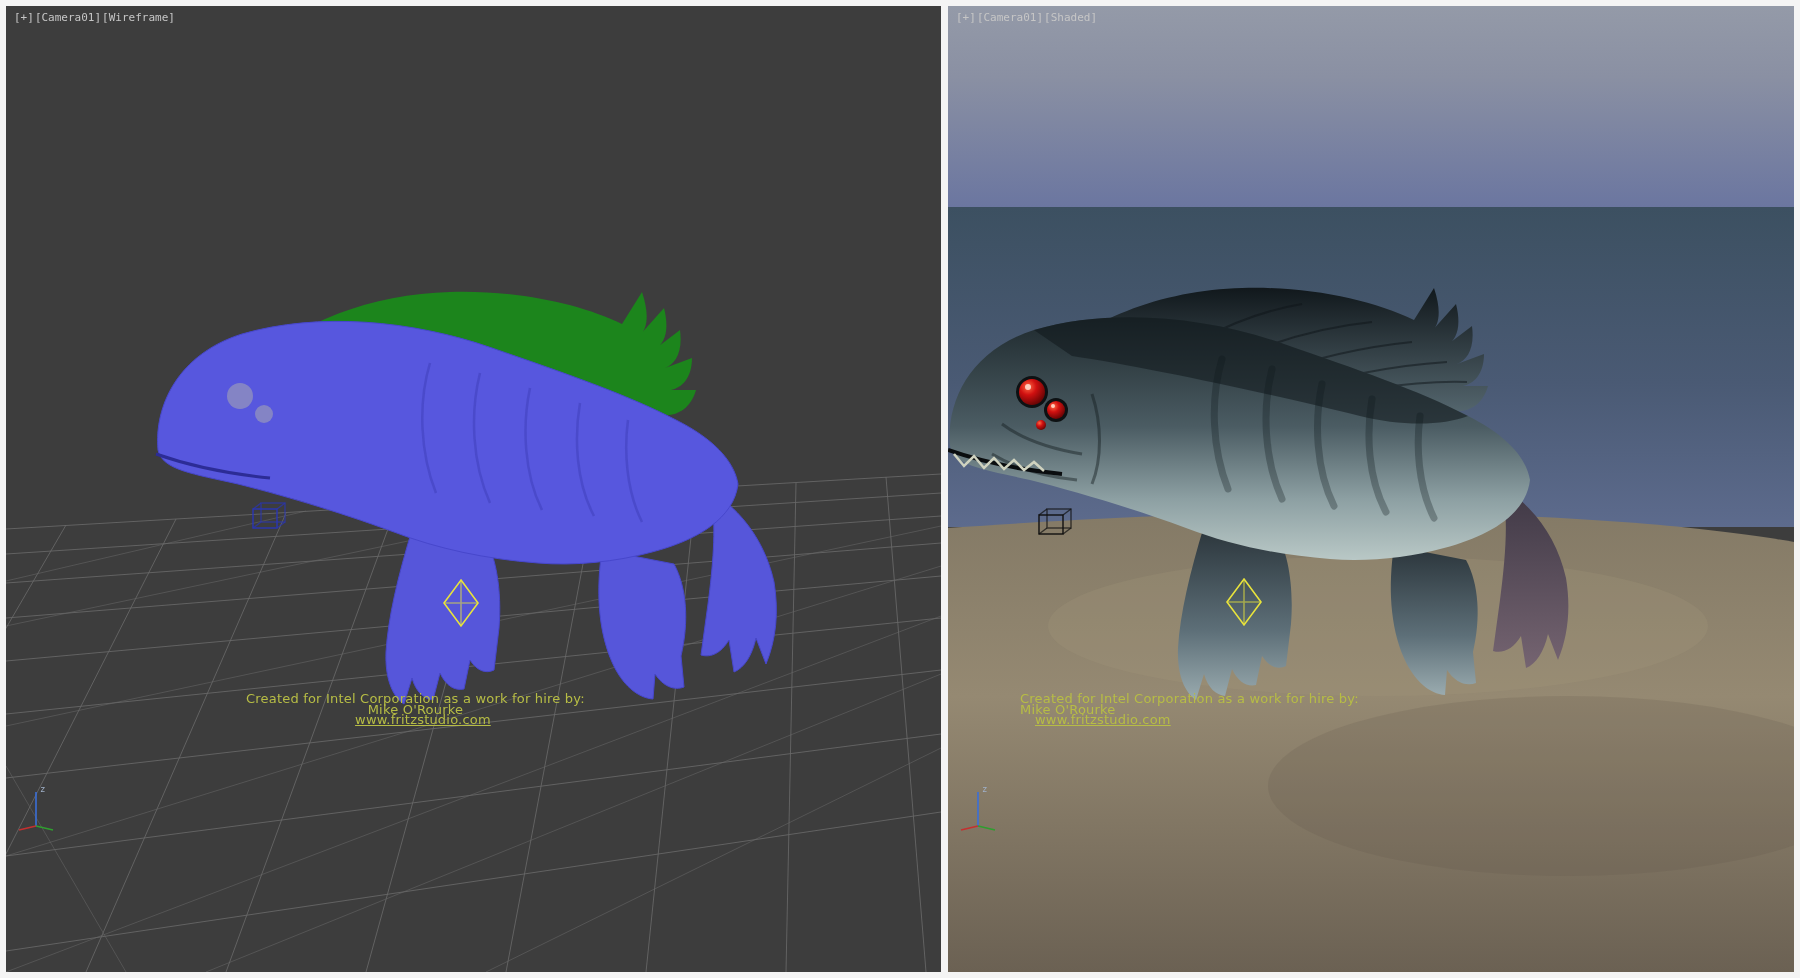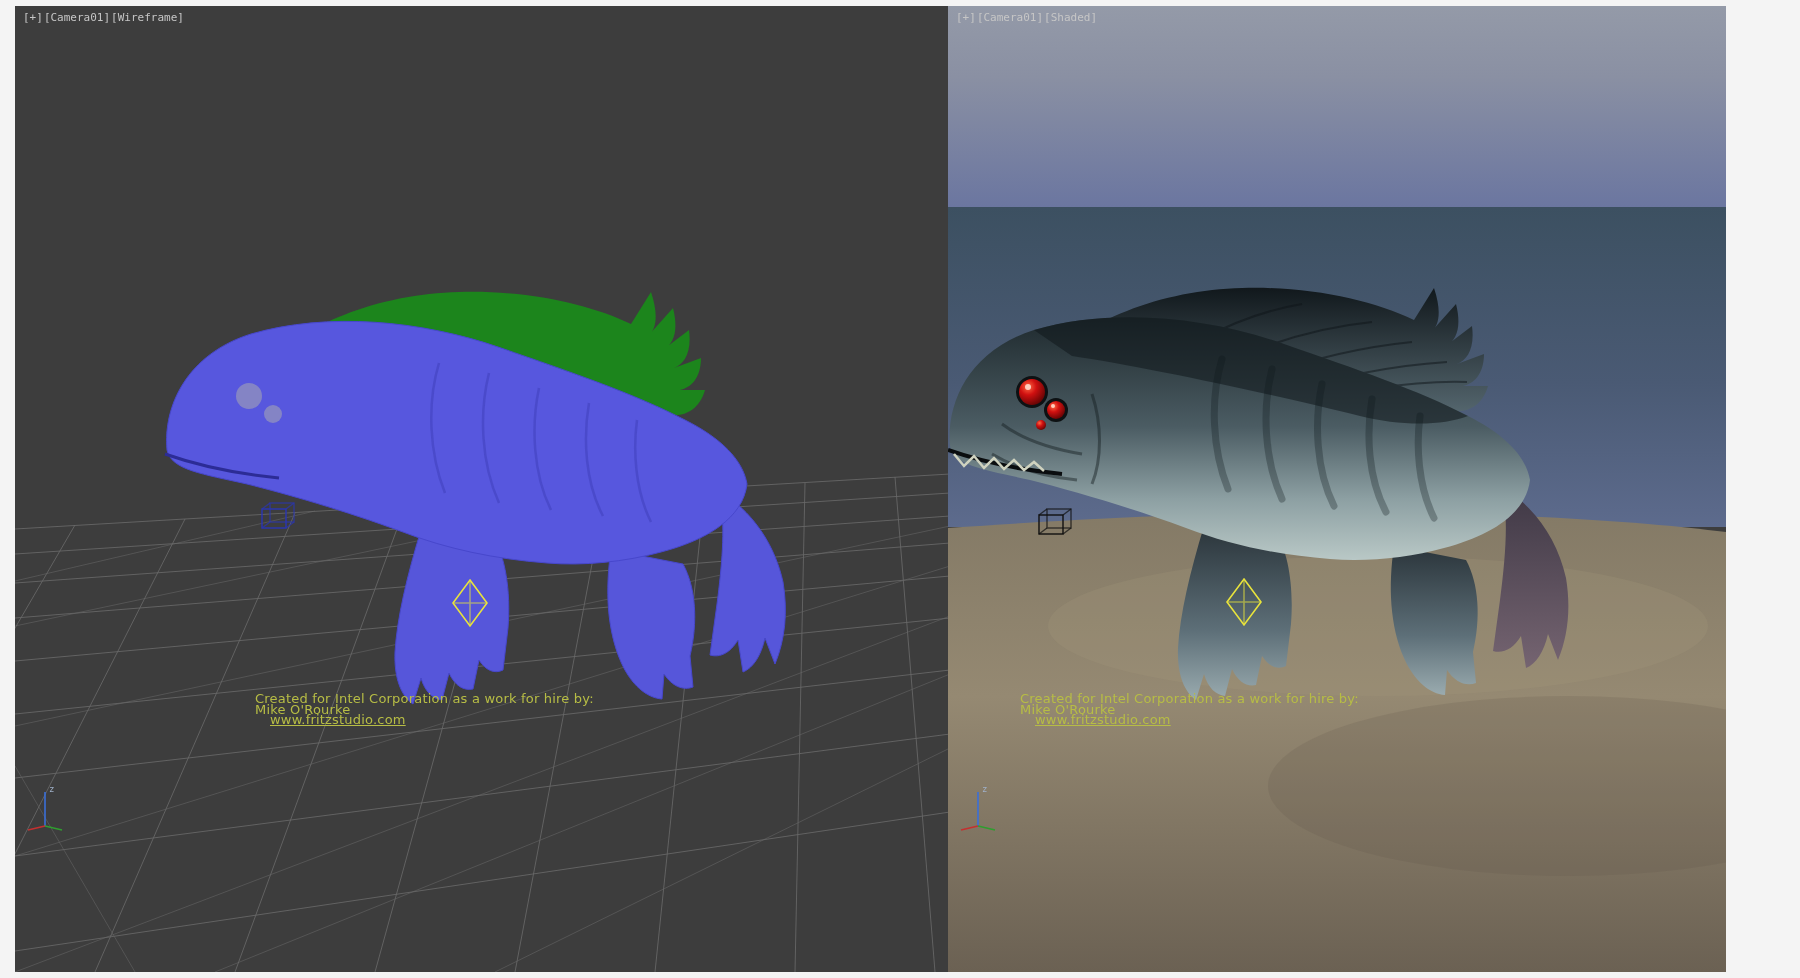--- a/index.html
+++ b/index.html
@@ -1,20 +1,20 @@
 <!DOCTYPE html>
 <html><head>
 <meta charset="utf-8">
 <style>
   html,body{margin:0;padding:0;background:#d8d8d8;}
   .stage{position:relative;width:1800px;height:978px;background:#f4f4f4;overflow:hidden;
          font-family:"DejaVu Sans",sans-serif;}
   .viewport{position:absolute;top:6px;height:966px;overflow:hidden;background:#3d3d3d;}
-  #vp-left{left:15px;width:935px;}
-  #vp-right{left:948px;width:778px;}
+  #vp-left{left:6px;width:935px;text-align:center;}
+  #vp-right{left:948px;width:846px;}
 
   .vp-label{position:absolute;top:5px;left:8px;z-index:30;
             font:11px "DejaVu Sans Mono",monospace;color:#c6c6c6;
             user-select:none;white-space:nowrap;}
   .vp-label span{cursor:pointer;margin-right:1px;}
 
   
   .gridsvg{position:absolute;left:0;top:0;}
   .grid-line{stroke:#686868;stroke-width:1;fill:none;opacity:.85;}
   .grid-line.dim{opacity:.55;}

